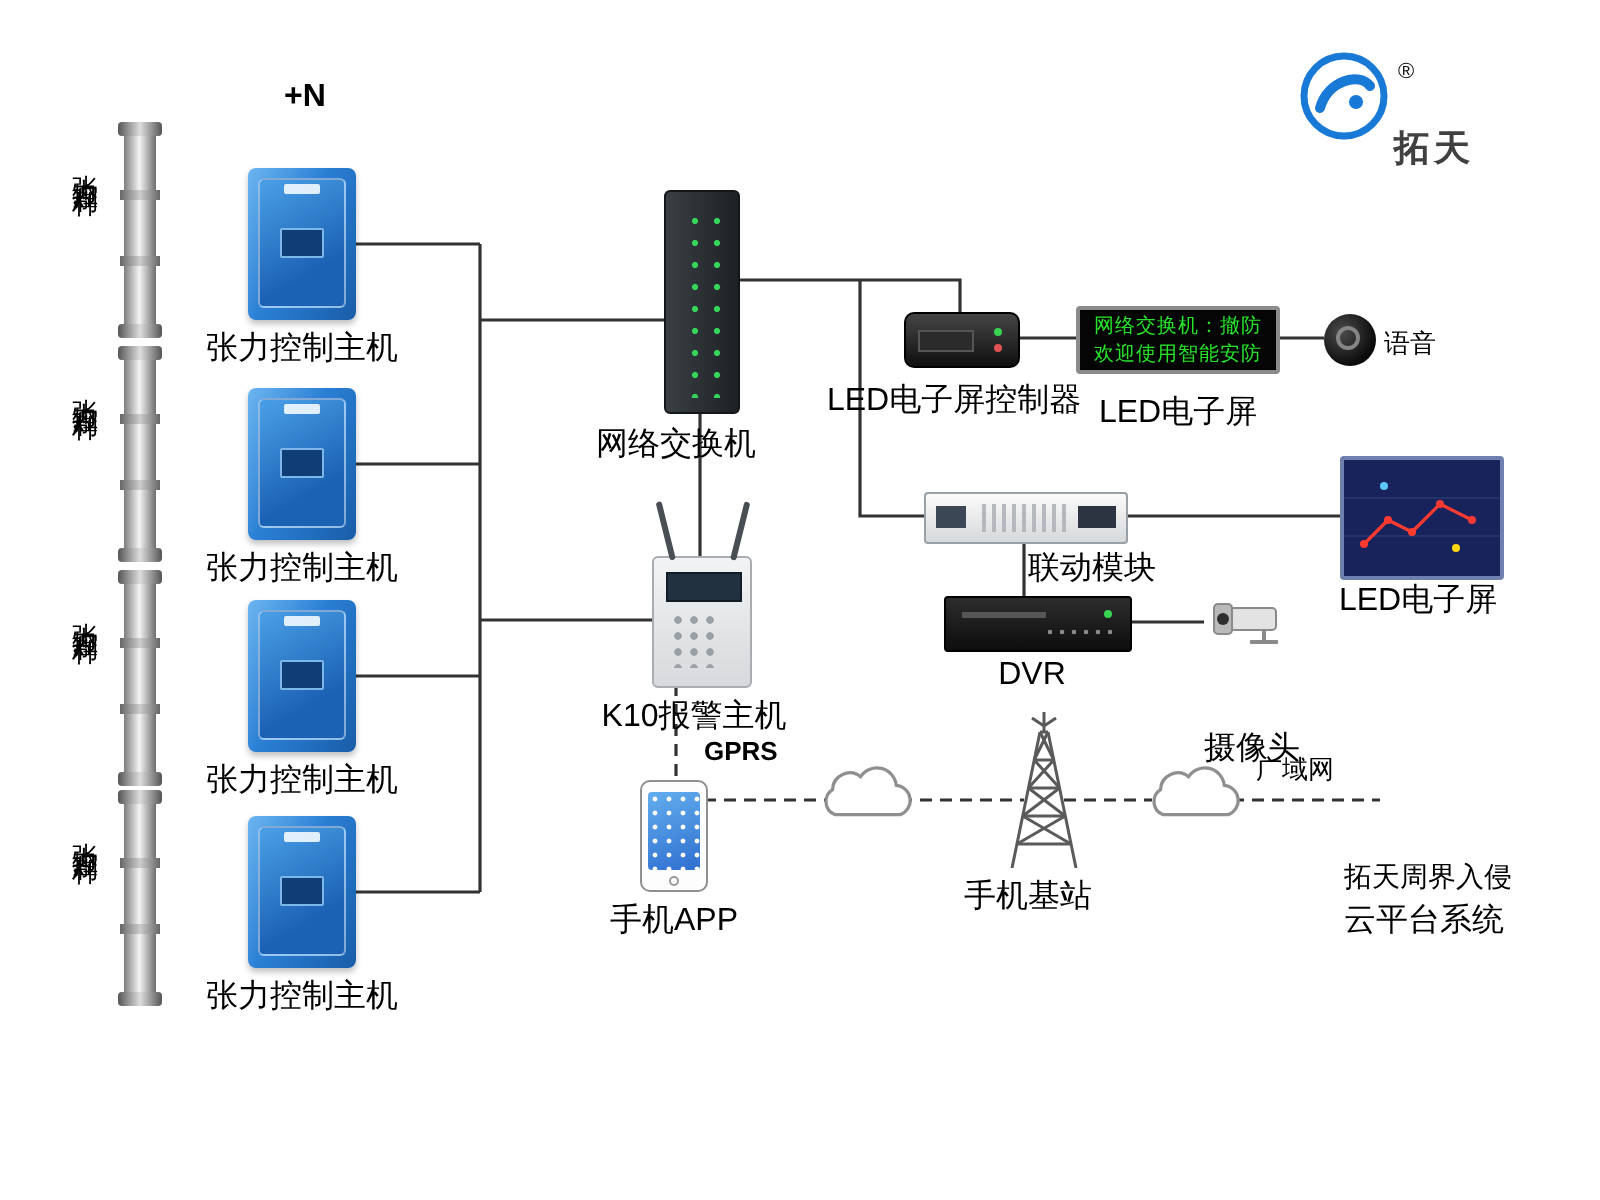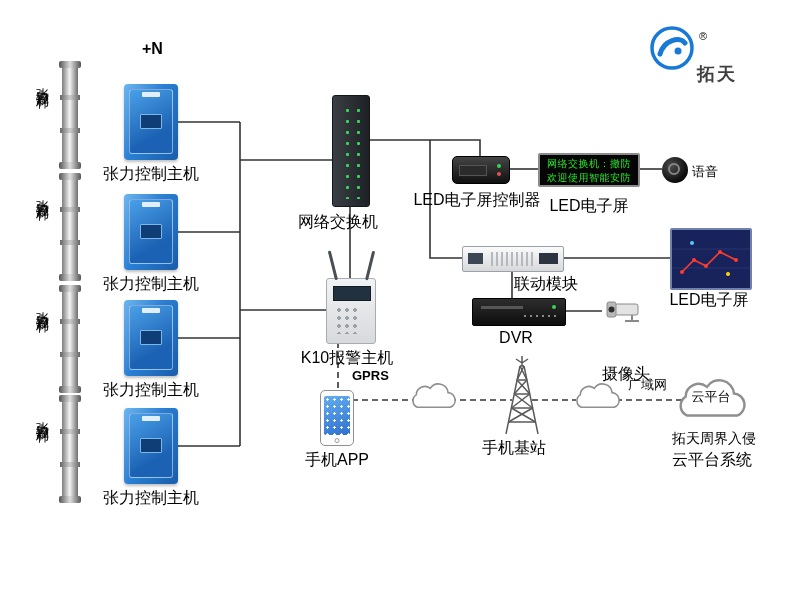--- a/index.html
+++ b/index.html
@@ -266,26 +266,20 @@
     </g>
   </svg>
   <div class="lblc" style="left:514px;top:438px;">手机基站</div>
 
   <svg class="abs" style="left:570px;top:380px;" width="54" height="34" viewBox="0 0 100 62">
     <path d="M82,50 a14,14 0 0 0 -4,-27 a18,18 0 0 0 -33,-8 a16,16 0 0 0 -26,12 a13,13 0 0 0 2,23 z" fill="#fff" stroke="#8f8f8f" stroke-width="3"></path>
   </svg>
 
   <div class="lbl" style="left:628px;top:376px;">广域网</div>
 
-  <div class="abs" style="left:670px;top:374px;width:82px;height:52px;">
-    <svg width="82" height="52" viewBox="0 0 100 62" style="position:absolute;left:0;top:0;">
-      <path d="M82,50 a14,14 0 0 0 -4,-27 a18,18 0 0 0 -33,-8 a16,16 0 0 0 -26,12 a13,13 0 0 0 2,23 z" fill="#fff" stroke="#8f8f8f" stroke-width="3"></path>
-    </svg>
-    <div class="cloudtext">云平台</div>
-  </div>
   <div class="lbl" style="left:672px;top:430px;font-size:14px;">拓天周界入侵</div>
   <div class="lbl" style="left:672px;top:450px;font-size:16px;font-family:Liberation Mono, monospace;">云平台系统</div>
 
   <div class="abs" style="left:640px;top:22px;width:120px;height:66px;">
     <svg width="48" height="48" viewBox="0 0 48 48" style="position:absolute;left:8px;top:2px;">
       <circle cx="24" cy="24" r="20" fill="#fff" stroke="#1879d6" stroke-width="3.5"></circle>
       <path d="M12,30 C16,16 32,12 37,19" fill="none" stroke="#1879d6" stroke-width="5" stroke-linecap="round"></path>
       <circle cx="30" cy="27" r="3.5" fill="#1879d6"></circle>
     </svg>
     <div class="logo-reg">®</div>

